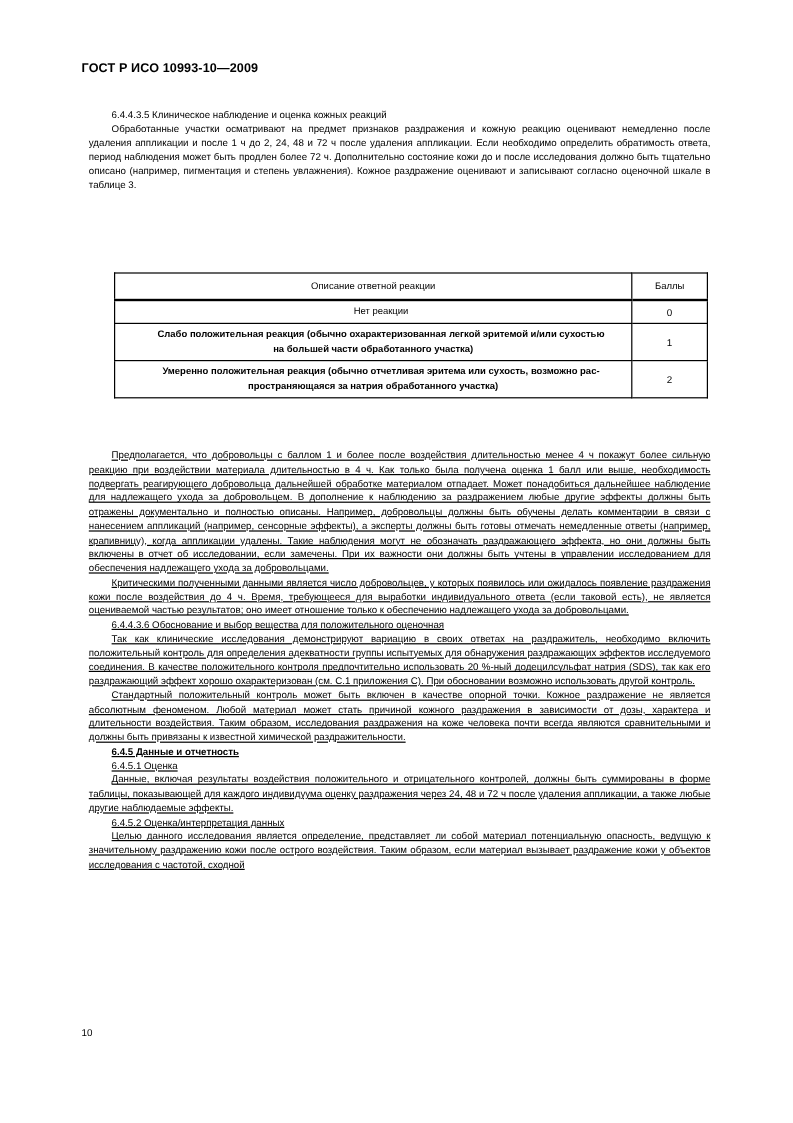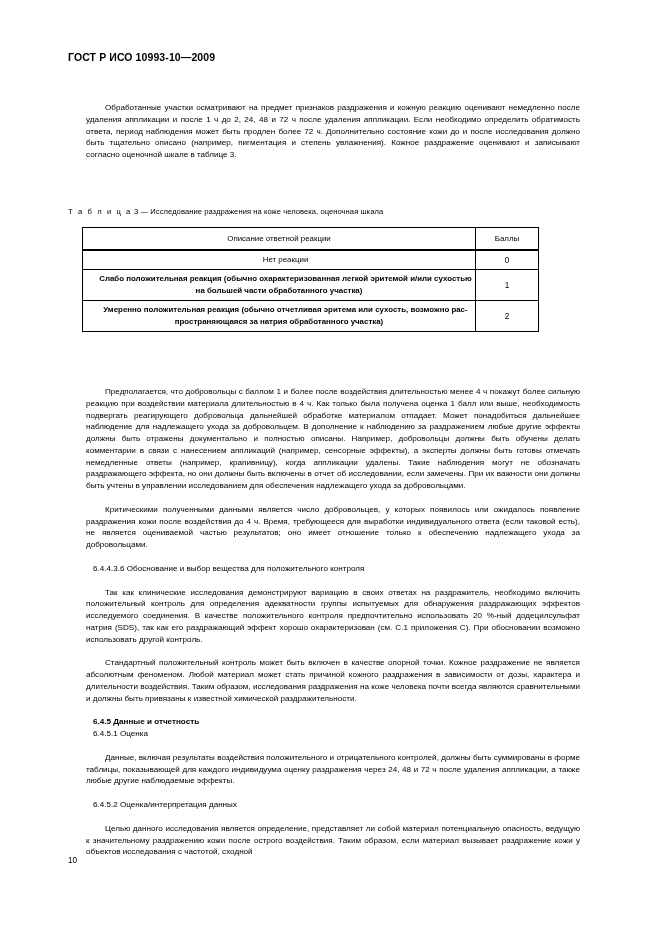--- a/index.html
+++ b/index.html
@@ -33,21 +33,21 @@
     letter-spacing: 0.1px;
     white-space: nowrap;
   }
   .content {
     position: absolute;
     left: 74px;
     top: 90px;
     width: 518px;
   }
   p {
-    margin: 12px;
+    margin: 0;
     font-size: 8.1px;
     line-height: 11.75px;
     text-align: justify;
     text-justify: inter-word;
     hyphens: manual;
   }
   p.indent {
     text-indent: 19px;
   }
   .heading-num {
@@ -65,23 +65,23 @@
     top: 207px;
     font-size: 7.6px;
     letter-spacing: 0.05px;
     white-space: nowrap;
   }
   .sp-caption {
     letter-spacing: 1.6px;
   }
   table.score-table {
     position: absolute;
-    left: 82px;
+    left: 95px;
     top: 227px;
-    width: 457px;
+    width: 495px;
     border-collapse: collapse;
     font-size: 7.9px;
   }
   table.score-table th,
   table.score-table td {
     border: 1px solid #000000;
     padding: 0;
     vertical-align: middle;
   }
   table.score-table thead th {
@@ -103,44 +103,41 @@
     width: 62px;
     text-align: center;
     font-size: 8.2px;
   }
   tr.row-single td.desc { height: 18px; }
   tr.row-double td.desc { height: 30px; font-weight: bold; }
   .body-block {
     position: absolute;
     left: 74px;
     width: 518px;
+    text-decoration: underline;
   }
   .page-number {
     position: absolute;
     left: 68px;
     top: 856px;
     font-size: 8.2px;
   }
 </style>
 </head>
 <body>
 
 <div class="page">
 
   <div class="doc-header">ГОСТ Р ИСО 10993-10—2009</div>
 
   <div class="content">
+    <p class="heading-num">6.4.4.3.5  Клиническое наблюдение и оценка кожных реакций</p>
     <p class="indent">Обработанные участки осматривают на предмет признаков раздражения и кожную реакцию оценивают немедленно после удаления аппликации и после 1 ч до 2, 24, 48 и 72 ч после удаления аппликации. Если необходимо определить обратимость ответа, период наблюдения может быть продлен более 72 ч. Дополнительно состояние кожи до и после исследования должно быть тщательно описано (например, пигментация и степень увлажнения). Кожное раздражение оценивают и записывают согласно оценочной шкале в таблице 3.</p>
   </div>
 
-  <div class="table-caption">
-    <span class="sp-caption">Т а б л и ц а</span>
-    <span>3</span>
-    <span>— Исследование раздражения на коже человека, оценочная шкала</span>
-  </div>
 
   <table class="score-table">
     <thead>
       <tr>
         <th>Описание ответной реакции</th>
         <th class="score">Баллы</th>
       </tr>
     </thead>
     <tbody>
       <tr class="row-single">
@@ -162,21 +159,21 @@
           <span>пространяющаяся за натрия обработанного участка)</span>
         </td>
         <td class="score">2</td>
       </tr>
     </tbody>
   </table>
 
   <div class="body-block" style="top:374px;">
     <p class="indent">Предполагается, что добровольцы с баллом 1 и более после воздействия длительностью менее 4 ч покажут более сильную реакцию при воздействии материала длительностью в 4 ч. Как только была получена оценка 1 балл или выше, необходимость подвергать реагирующего добровольца дальнейшей обработке материалом отпадает. Может понадобиться дальнейшее наблюдение для надлежащего ухода за добровольцем. В дополнение к наблюдению за раздражением любые другие эффекты должны быть отражены документально и полностью описаны. Например, добровольцы должны быть обучены делать комментарии в связи с нанесением аппликаций (например, сенсорные эффекты), а эксперты должны быть готовы отмечать немедленные ответы (например, крапивницу), когда аппликации удалены. Такие наблюдения могут не обозначать раздражающего эффекта, но они должны быть включены в отчет об исследовании, если замечены. При их важности они должны быть учтены в управлении исследованием для обеспечения надлежащего ухода за добровольцами.</p>
     <p class="indent">Критическими полученными данными является число добровольцев, у которых появилось или ожидалось появление раздражения кожи после воздействия до 4 ч. Время, требующееся для выработки индивидуального ответа (если таковой есть), не является оцениваемой частью результатов; оно имеет отношение только к обеспечению надлежащего ухода за добровольцами.</p>
-    <p class="heading-num">6.4.4.3.6  Обоснование и выбор вещества для положительного контроля</p>
+    <p class="heading-num">6.4.4.3.6  Обоснование и выбор вещества для положительного оценочная</p>
     <p class="indent">Так как клинические исследования демонстрируют вариацию в своих ответах на раздражитель, необходимо включить положительный контроль для определения адекватности группы испытуемых для обнаружения раздражающих эффектов исследуемого соединения. В качестве положительного контроля предпочтительно использовать 20 %-ный додецилсульфат натрия (SDS), так как его раздражающий эффект хорошо охарактеризован (см. С.1 приложения С). При обосновании возможно использовать другой контроль.</p>
     <p class="indent">Стандартный положительный контроль может быть включен в качестве опорной точки. Кожное раздражение не является абсолютным феноменом. Любой материал может стать причиной кожного раздражения в зависимости от дозы, характера и длительности воздействия. Таким образом, исследования раздражения на коже человека почти всегда являются сравнительными и должны быть привязаны к известной химической раздражительности.</p>
     <p class="heading-num heading-bold">6.4.5  Данные и отчетность</p>
     <p class="heading-num">6.4.5.1  Оценка</p>
     <p class="indent">Данные, включая результаты воздействия положительного и отрицательного контролей, должны быть суммированы в форме таблицы, показывающей для каждого индивидуума оценку раздражения через 24, 48 и 72 ч после удаления аппликации, а также любые другие наблюдаемые эффекты.</p>
     <p class="heading-num">6.4.5.2  Оценка/интерпретация данных</p>
     <p class="indent">Целью данного исследования является определение, представляет ли собой материал потенциальную опасность, ведущую к значительному раздражению кожи после острого воздействия. Таким образом, если материал вызывает раздражение кожи у объектов исследования с частотой, сходной</p>
   </div>
 
   <div class="page-number">10</div>

